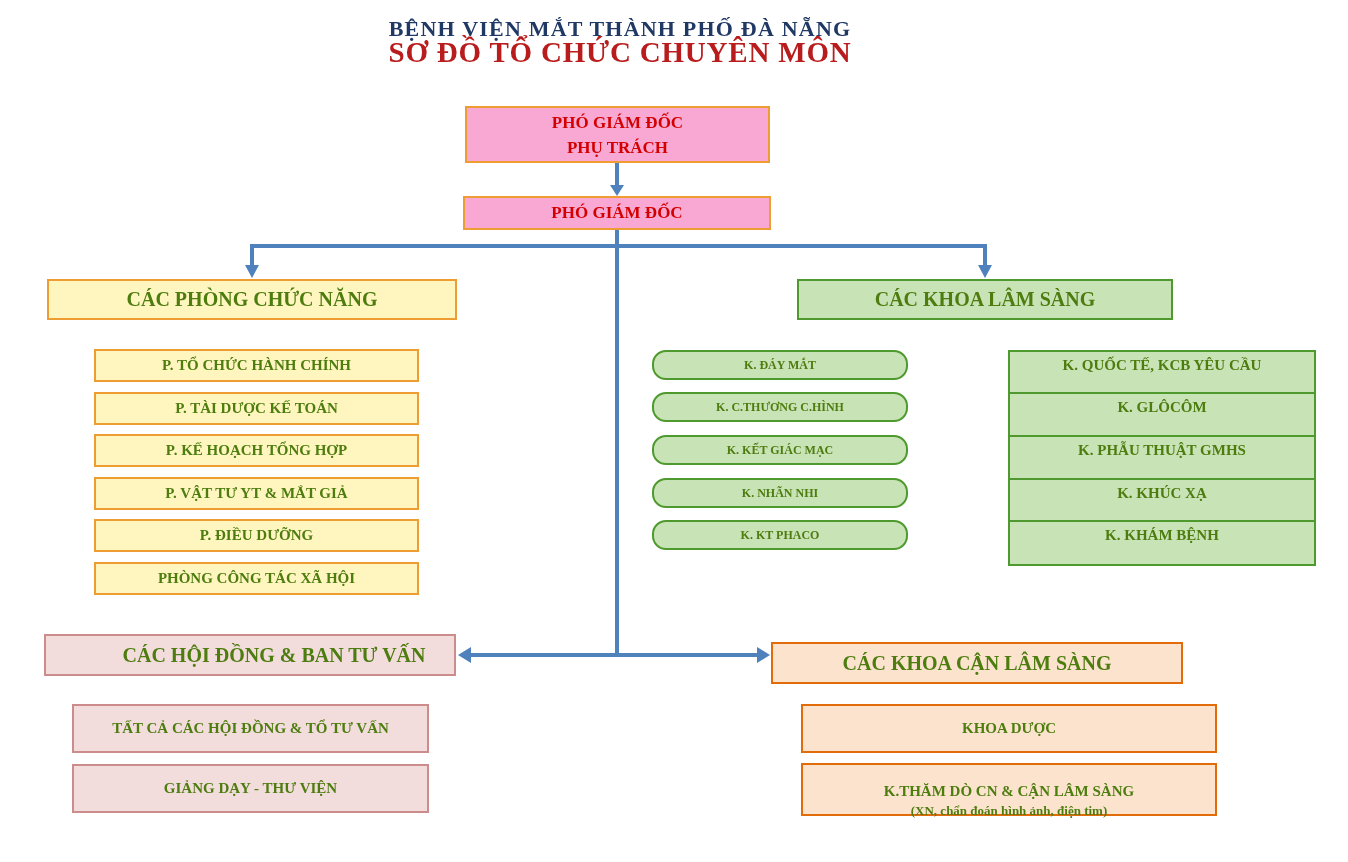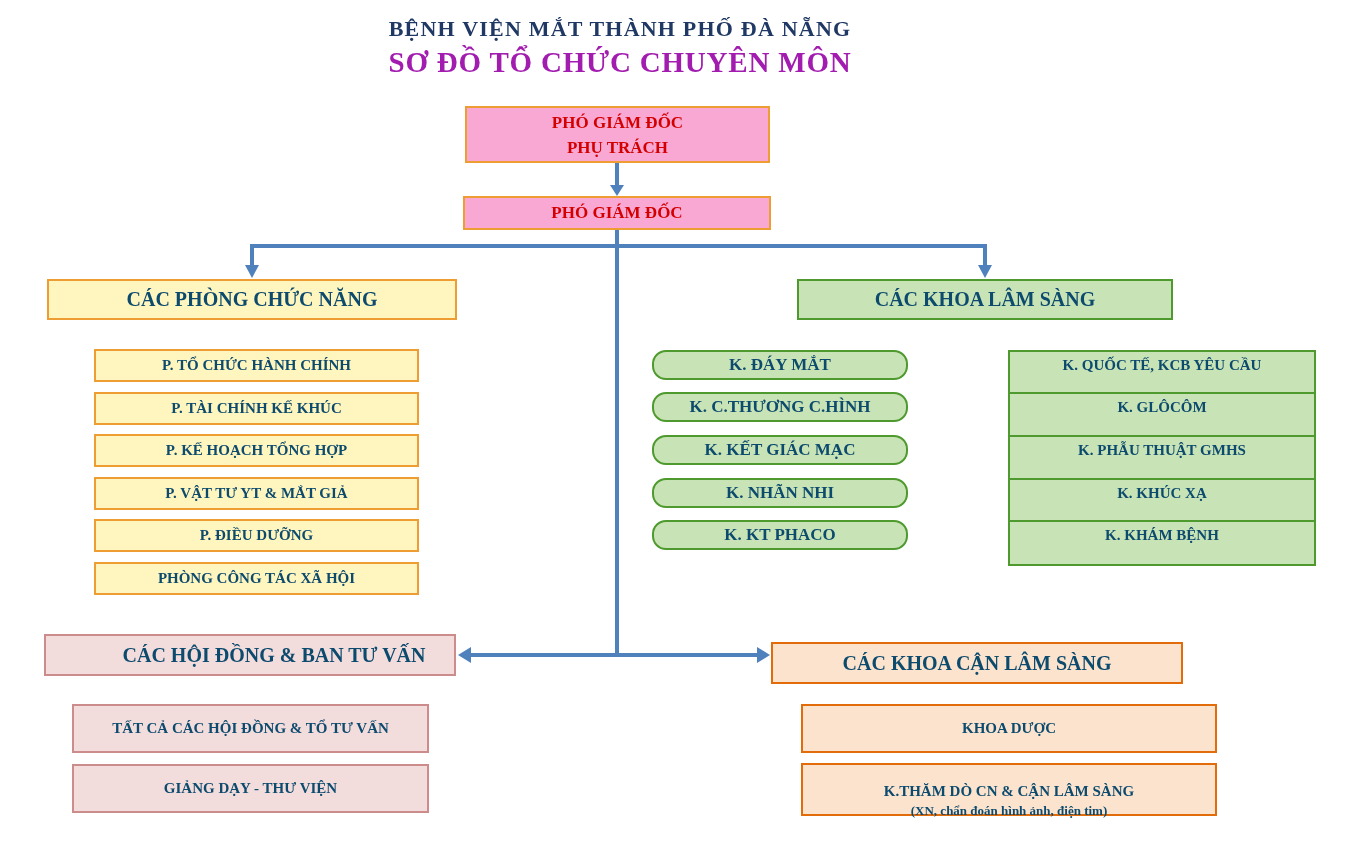--- a/index.html
+++ b/index.html
@@ -2,39 +2,39 @@
 <html><head>
 <meta charset="utf-8">
 <style>
   html,body{margin:0;padding:0;background:#ffffff;}
   .canvas{
     position:relative;width:1348px;height:862px;background:#ffffff;overflow:hidden;
     font-family:"Liberation Serif","DejaVu Serif",serif;font-weight:bold;
   }
   .abs{position:absolute;box-sizing:border-box;text-align:center;}
   .title1{left:320px;top:16px;width:600px;font-size:22px;letter-spacing:1.2px;color:#1F3864;}
-  .title2{left:320px;top:46px;width:600px;font-size:29px;letter-spacing:0.8px;color:#a21caf;}
+  .title2{left:320px;top:36px;width:600px;font-size:29px;letter-spacing:0.8px;color:#b91c1c;}
 
-  .box{border:2px solid;color:#0c4a6e;}
+  .box{border:2px solid;color:#4d7c0f;}
   .ybox{background:#f9a8d4;border-color:#ED9D31;color:#D40000;}
   .cream{background:#FFF5BE;border-color:#ED9D31;}
   .green{background:#C8E3B5;border-color:#4E9A2E;}
   .pink{background:#F3DCDC;border-color:#CD8C8C;}
   .peach{background:#FBE3CD;border-color:#E36C0A;}
 
   .pgd1{left:465px;top:106px;width:305px;height:57px;font-size:17px;line-height:25px;padding-top:2px;}
   .pgd2{left:463px;top:196px;width:308px;height:34px;font-size:17px;line-height:30px;}
 
   .hdrL{left:47px;top:279px;width:410px;height:41px;font-size:20px;line-height:37px;}
   .hdrR{left:797px;top:279px;width:376px;height:41px;font-size:20px;line-height:37px;}
   .hdrBL{left:44px;top:634px;width:412px;height:42px;font-size:20px;line-height:38px;padding-left:48px;}
   .hdrBR{left:771px;top:634px;width:412px;height:42px;font-size:20px;line-height:38px;margin-top:8px;}
 
   .fnc{left:94px;width:325px;height:33px;font-size:15px;line-height:29px;}
-  .gr1{left:652px;width:256px;height:30px;font-size:17px;line-height:26px;border-radius:14px;}
+  .gr1{left:652px;width:256px;height:30px;font-size:12px;line-height:26px;border-radius:14px;}
   .gr2{left:1008px;width:308px;height:46px;font-size:15px;line-height:26px;}
 
   .pkb{left:72px;width:357px;height:49px;font-size:15px;line-height:45px;}
   .pcb{left:801px;width:416px;font-size:15px;}
   .pcb1{top:704px;height:49px;line-height:45px;}
   .pcb2{top:763px;height:53px;padding-top:16px;line-height:21px;}
   .pcb2 .sub{display:block;font-size:13px;line-height:18px;}
 
   svg.wires{position:absolute;left:0;top:0;width:1348px;height:862px;pointer-events:none;}
 </style>
@@ -67,21 +67,21 @@
     <span>PHỤ TRÁCH</span>
   </div>
   <div class="abs box ybox pgd2">PHÓ GIÁM ĐỐC</div>
 
   <div class="abs box cream hdrL">CÁC PHÒNG CHỨC NĂNG</div>
   <div class="abs box green hdrR">CÁC KHOA LÂM SÀNG</div>
   <div class="abs box pink hdrBL">CÁC HỘI ĐỒNG &amp; BAN TƯ VẤN</div>
   <div class="abs box peach hdrBR">CÁC KHOA CẬN LÂM SÀNG</div>
 
   <div class="abs box cream fnc" style="top:349px">P. TỔ CHỨC HÀNH CHÍNH</div>
-  <div class="abs box cream fnc" style="top:392px">P. TÀI CHÍNH KẾ KHÚC</div>
+  <div class="abs box cream fnc" style="top:392px">P. TÀI DƯỢC KẾ TOÁN</div>
   <div class="abs box cream fnc" style="top:434px">P. KẾ HOẠCH TỔNG HỢP</div>
   <div class="abs box cream fnc" style="top:477px">P. VẬT TƯ YT &amp; MẮT GIẢ</div>
   <div class="abs box cream fnc" style="top:519px">P. ĐIỀU DƯỠNG</div>
   <div class="abs box cream fnc" style="top:562px">PHÒNG CÔNG TÁC XÃ HỘI</div>
 
   <div class="abs box green gr1" style="top:350px">K. ĐÁY MẮT</div>
   <div class="abs box green gr1" style="top:392px">K. C.THƯƠNG C.HÌNH</div>
   <div class="abs box green gr1" style="top:435px">K. KẾT GIÁC MẠC</div>
   <div class="abs box green gr1" style="top:478px">K. NHÃN NHI</div>
   <div class="abs box green gr1" style="top:520px">K. KT PHACO</div>

